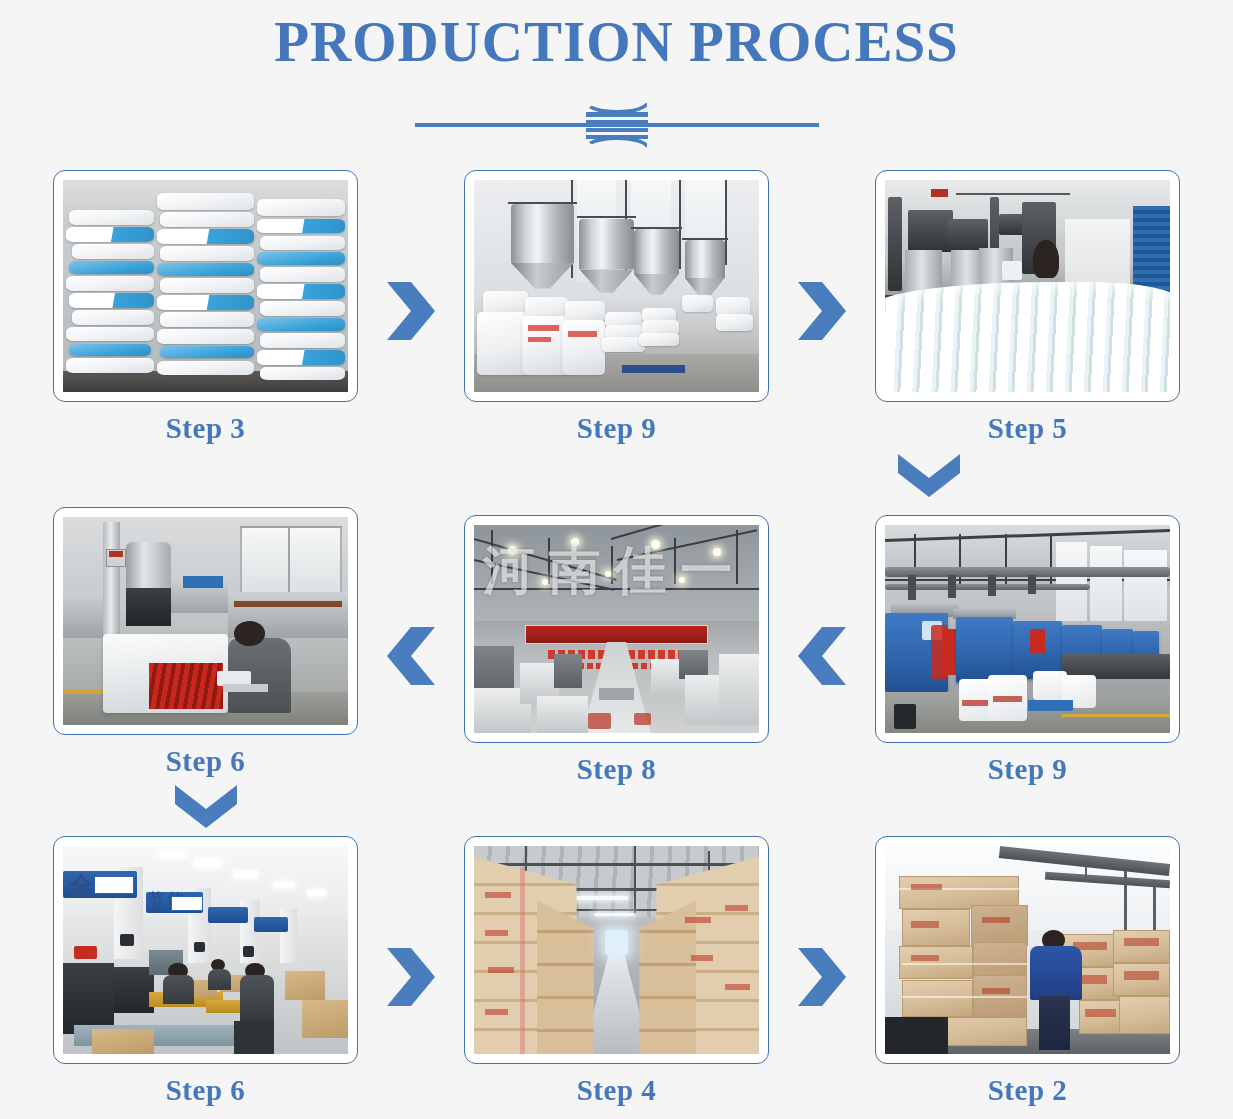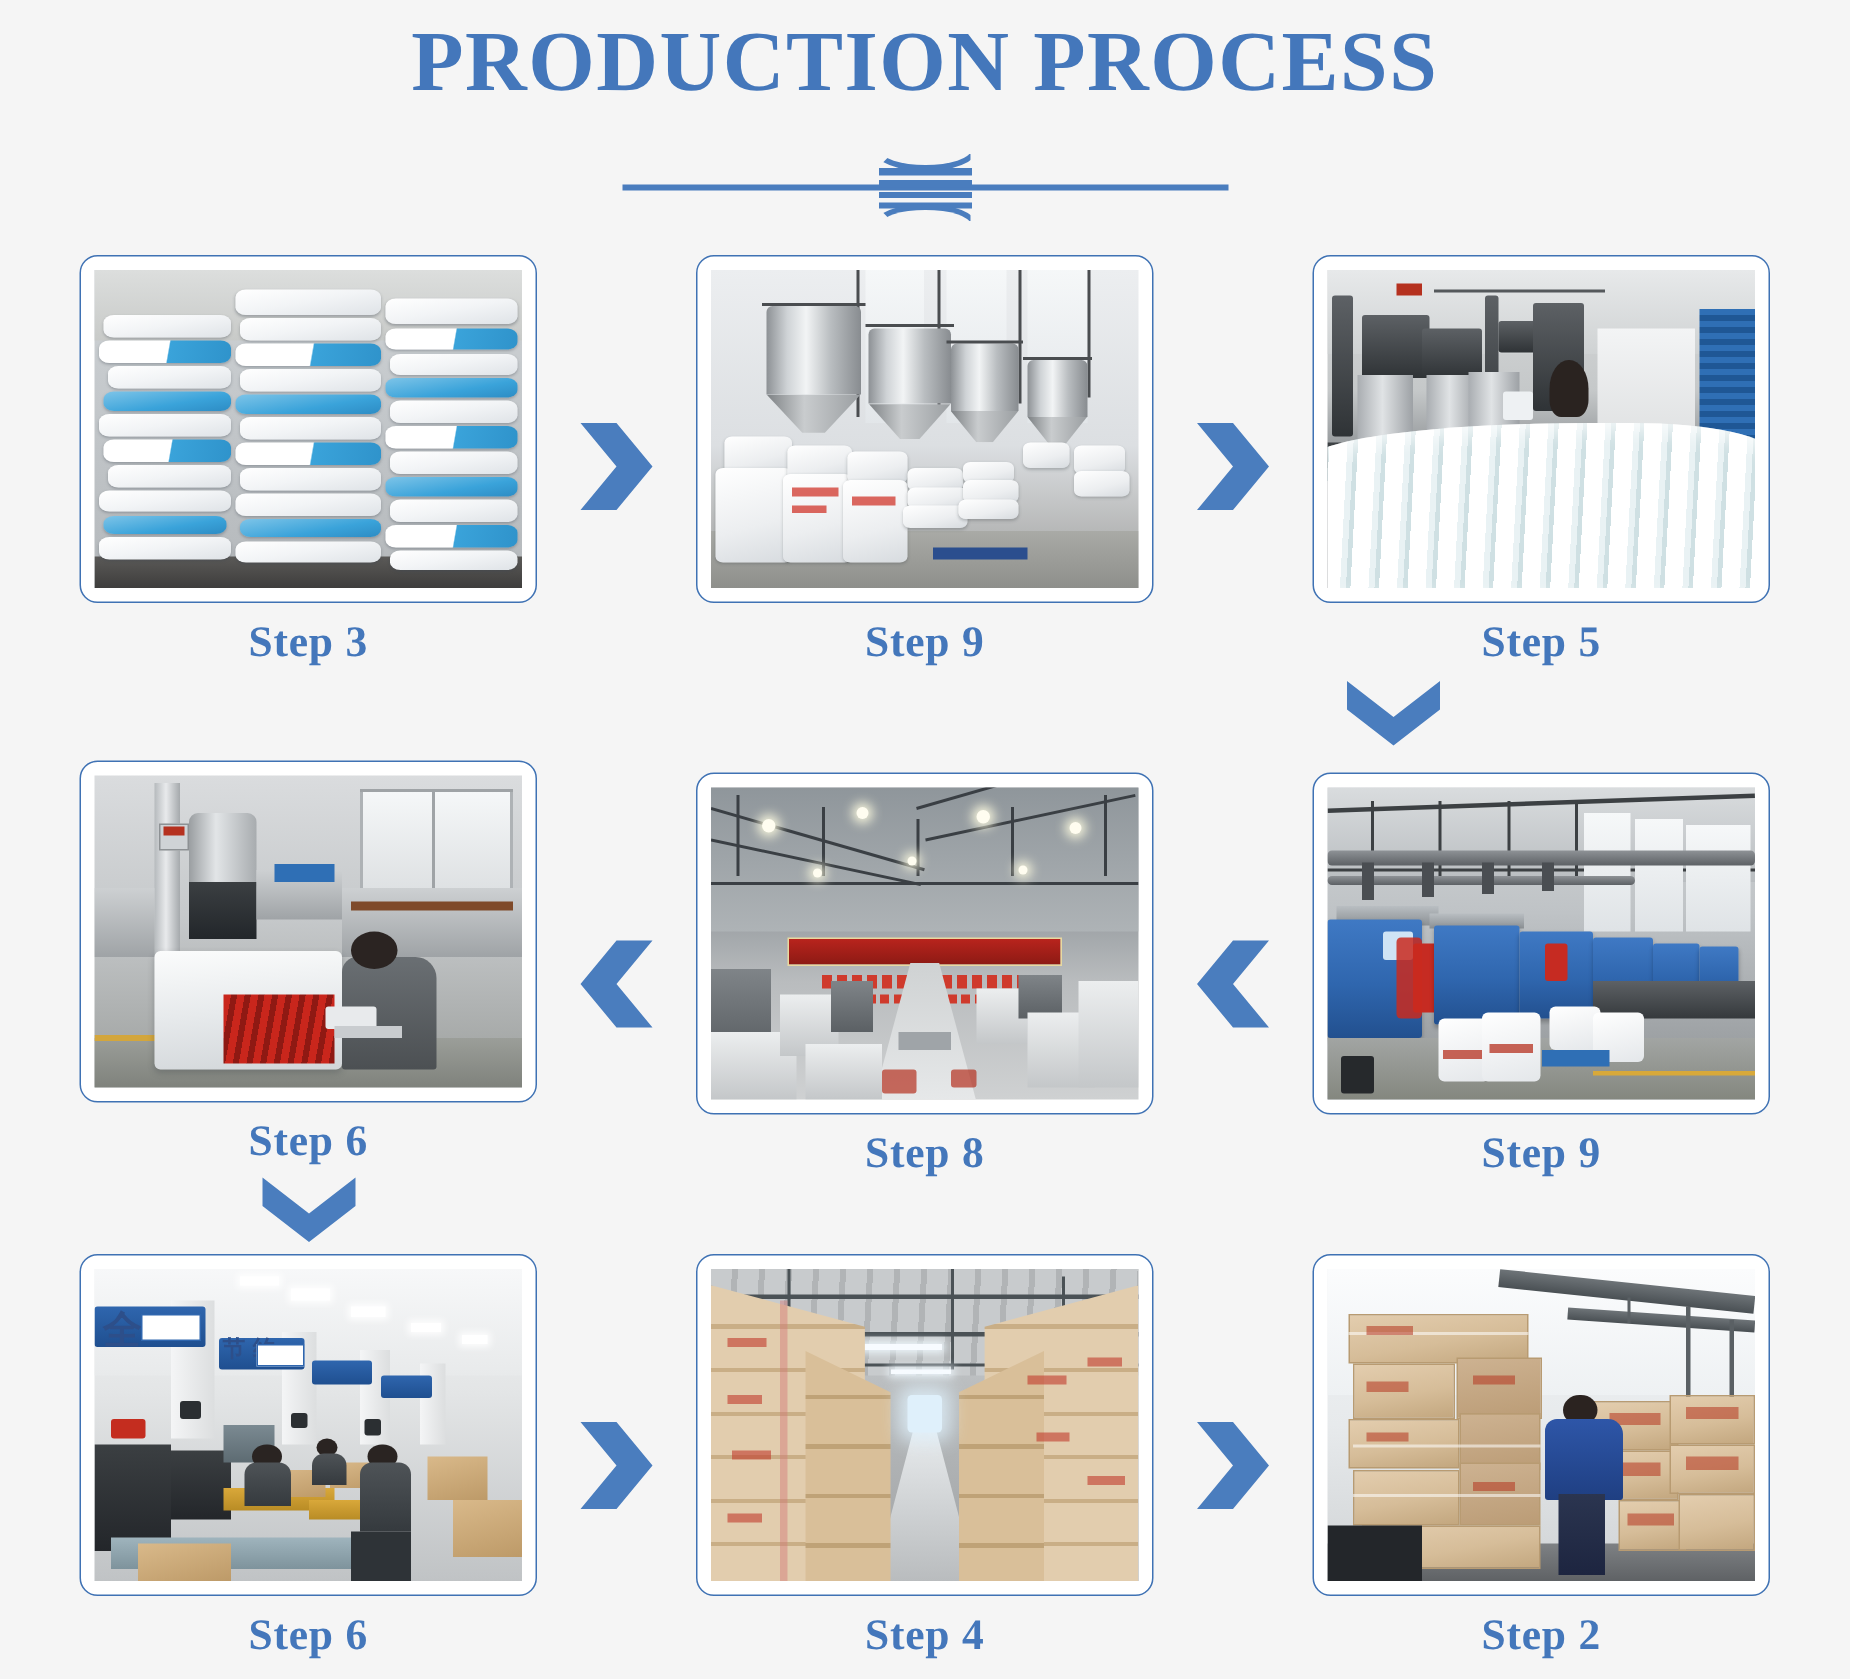--- a/index.html
+++ b/index.html
@@ -557,20 +557,21 @@
           <div class="ly tr" style="left:70%; top:6%;  width:2px; height:22%;"></div>
           <div class="ly tr" style="left:92%; top:2%;  width:2px; height:26%;"></div>
           <div class="ly tr" style="left:0; top:30%; width:100%; height:2px;"></div>
           <div class="ly lamp" style="left:12%; top:10%; width:9px; height:9px;"></div>
           <div class="ly lamp" style="left:34%; top:6%;  width:8px; height:8px;"></div>
           <div class="ly lamp" style="left:62%; top:7%;  width:9px; height:9px;"></div>
           <div class="ly lamp" style="left:84%; top:11%; width:8px; height:8px;"></div>
           <div class="ly lamp" style="left:46%; top:22%; width:6px; height:6px;"></div>
           <div class="ly lamp" style="left:24%; top:26%; width:6px; height:6px;"></div>
           <div class="ly lamp" style="left:72%; top:25%; width:6px; height:6px;"></div>
+          <div class="ly watermark">河南佳一</div>
           <div class="ly redbanner"></div>
           <div class="ly redtext"></div>
           <div class="ly redtext2"></div>
           <div class="ly lane"></div>
           <div class="ly mbank dark" style="left:0;   top:58%; width:14%; height:26%;"></div>
           <div class="ly mbank" style="left:0;   top:78%; width:20%; height:22%;"></div>
           <div class="ly mbank" style="left:16%; top:66%; width:14%; height:20%;"></div>
           <div class="ly mbank dark" style="left:28%; top:62%; width:10%; height:16%;"></div>
           <div class="ly mbank" style="left:22%; top:82%; width:18%; height:18%;"></div>
           <div class="ly mbank" style="left:62%; top:64%; width:12%; height:18%;"></div>

